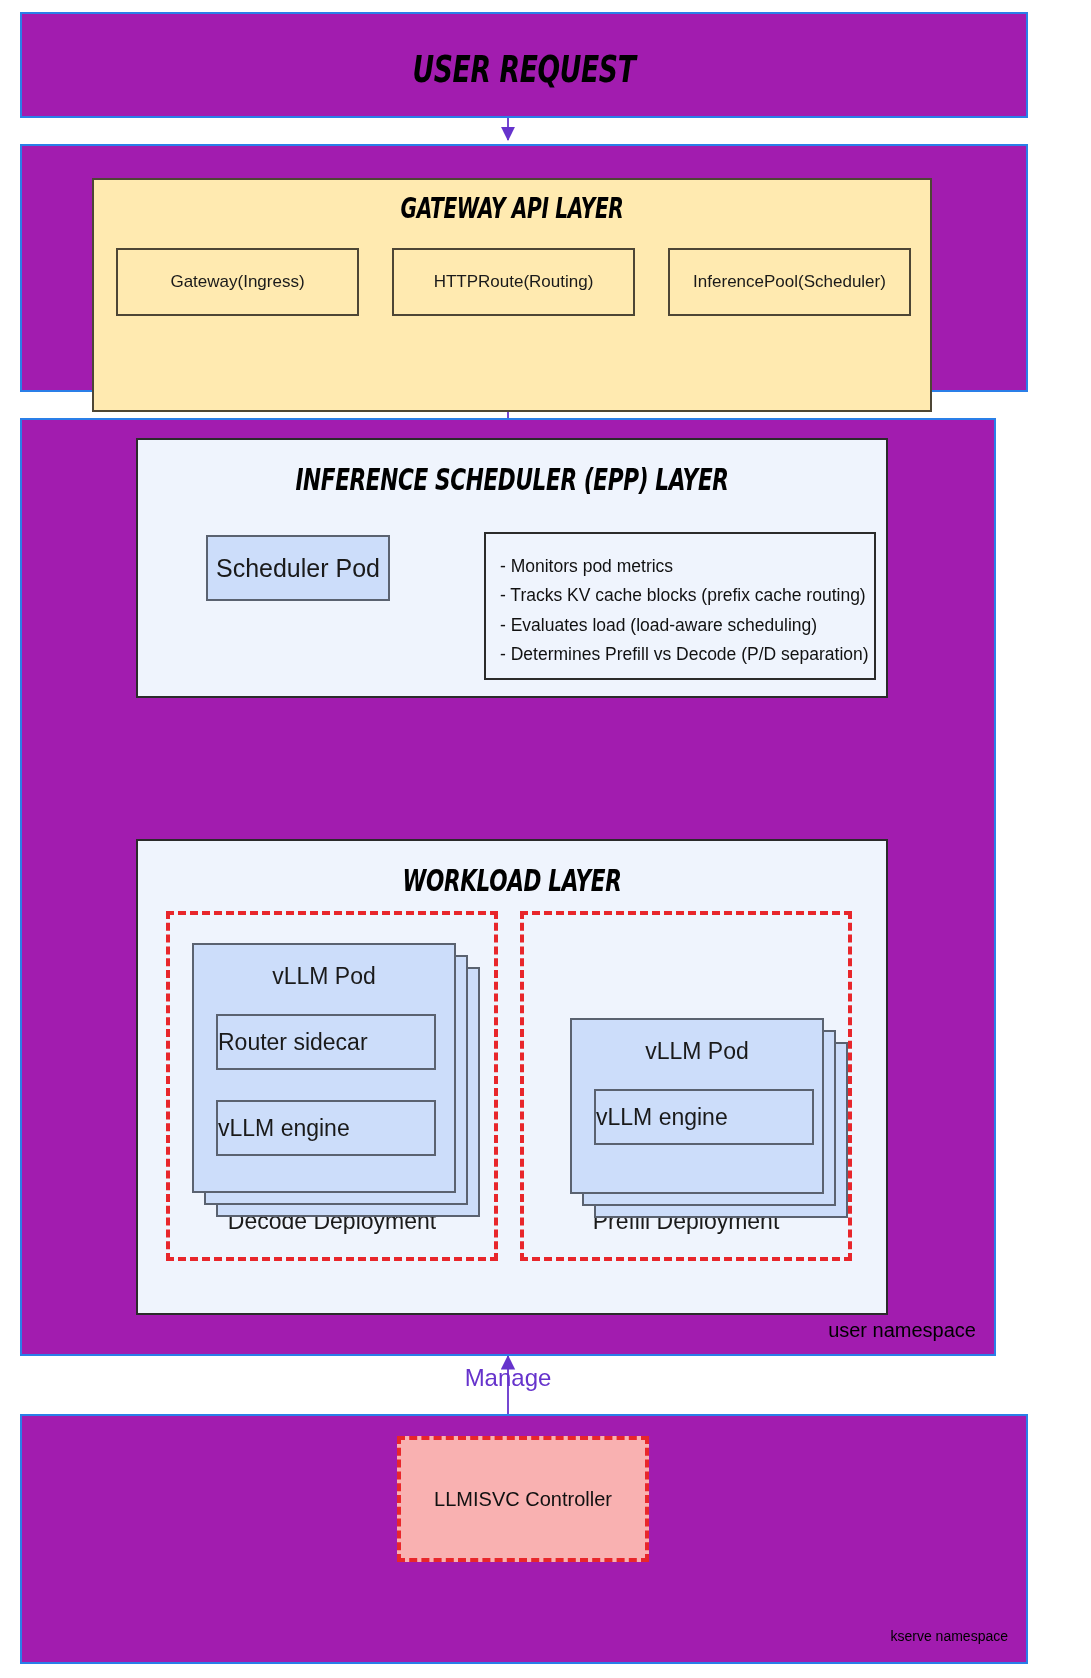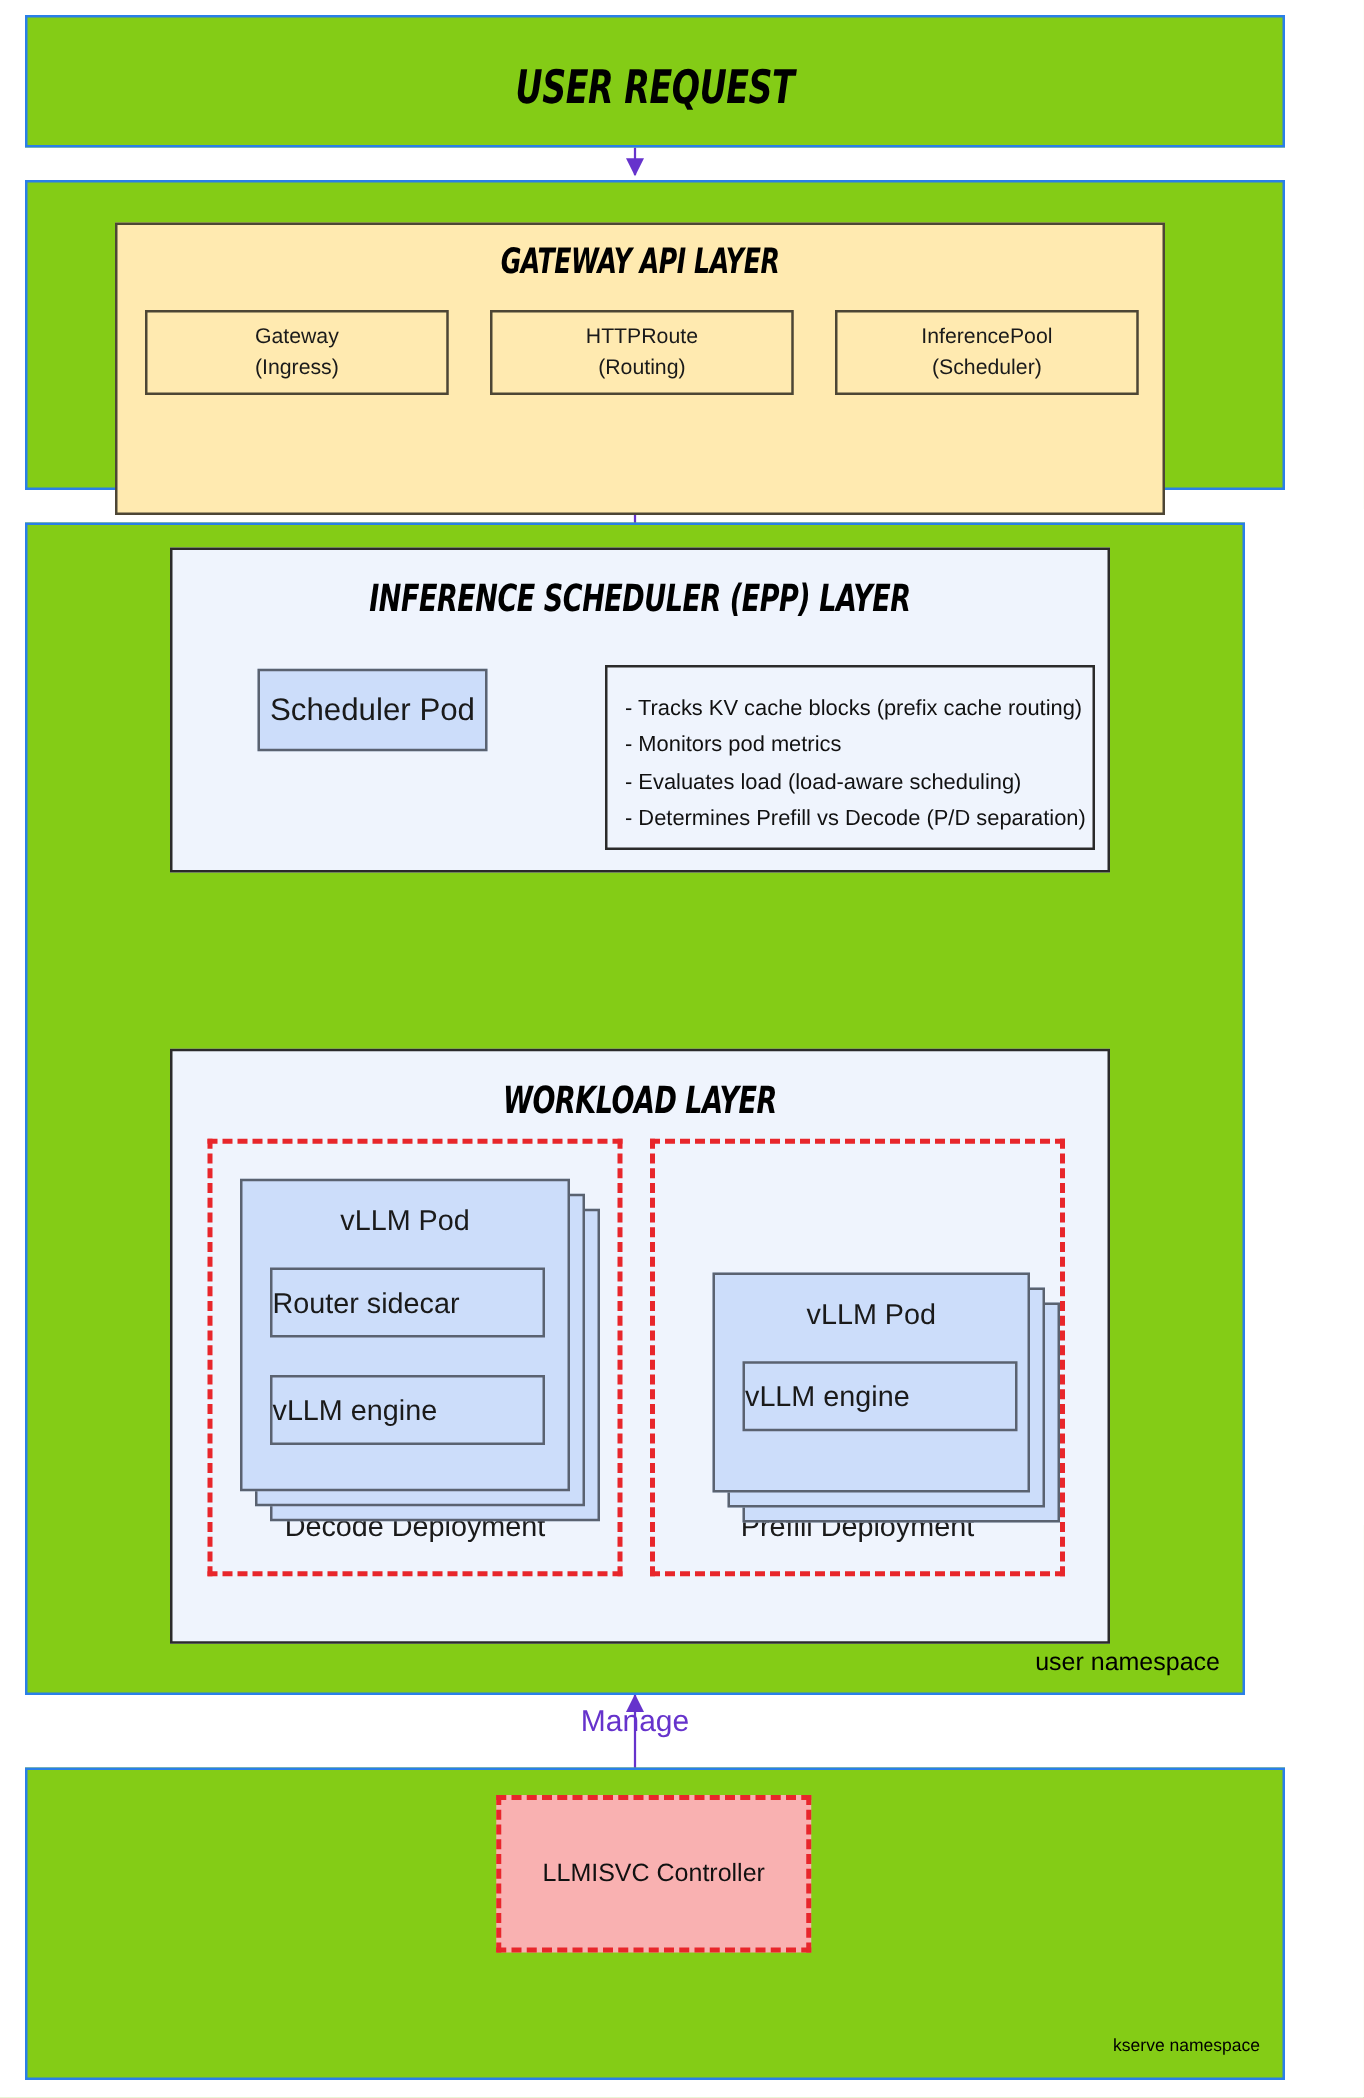--- a/index.html
+++ b/index.html
@@ -18,21 +18,21 @@
     background: #ffffff;
     overflow: hidden;
   }
 
   
   .abs { position: absolute; box-sizing: border-box; }
 
   
   .frame {
     border: 2px solid #2a7fe8;
-    background: #84cc16;
+    background: #a21caf;
   }
 
   
   .banner-title {
     font-family: "DejaVu Sans", sans-serif;
     font-weight: bold;
     font-style: italic;
     color: #000000;
     text-align: center;
     letter-spacing: -0.5px;
@@ -49,21 +49,21 @@
   .panel-blue {
     background: #eff4fd;
     border: 2px solid #2b2b2b;
   }
 
   
   .box-yellow {
     background: #ffeab0;
     border: 2px solid #4d4635;
     display: flex;
-    flex-direction: column;
+    flex-direction: row;
     align-items: center;
     justify-content: center;
     font-size: 17px;
     color: #1a1a1a;
     line-height: 1.45;
   }
   .box-pod {
     background: #ccddfa;
     border: 2px solid #5a6270;
     display: flex;
@@ -226,22 +226,22 @@
     <div class="abs panel-blue" style="left:114px; top:18px; width:752px; height:260px;">
 
       <div class="abs banner-title" style="left:0; top:22px; width:100%; font-size:30px;">INFERENCE SCHEDULER (EPP) LAYER</div>
 
       <div class="abs box-pod" style="left:68px; top:95px; width:184px; height:66px;">
         <span>Scheduler Pod</span>
       </div>
 
       <div class="abs box-plain" style="left:346px; top:92px; width:392px; height:148px;">
         <div class="bullet-list">
+          <div>- Monitors pod metrics</div>
           <div>- Tracks KV cache blocks (prefix cache routing)</div>
-          <div>- Monitors pod metrics</div>
           <div>- Evaluates load (load-aware scheduling)</div>
           <div>- Determines Prefill vs Decode (P/D separation)</div>
         </div>
       </div>
     </div>
 
     <div class="abs panel-blue" style="left:114px; top:419px; width:752px; height:476px;">
 
       <div class="abs banner-title" style="left:0; top:22px; width:100%; font-size:30px;">WORKLOAD LAYER</div>
 

